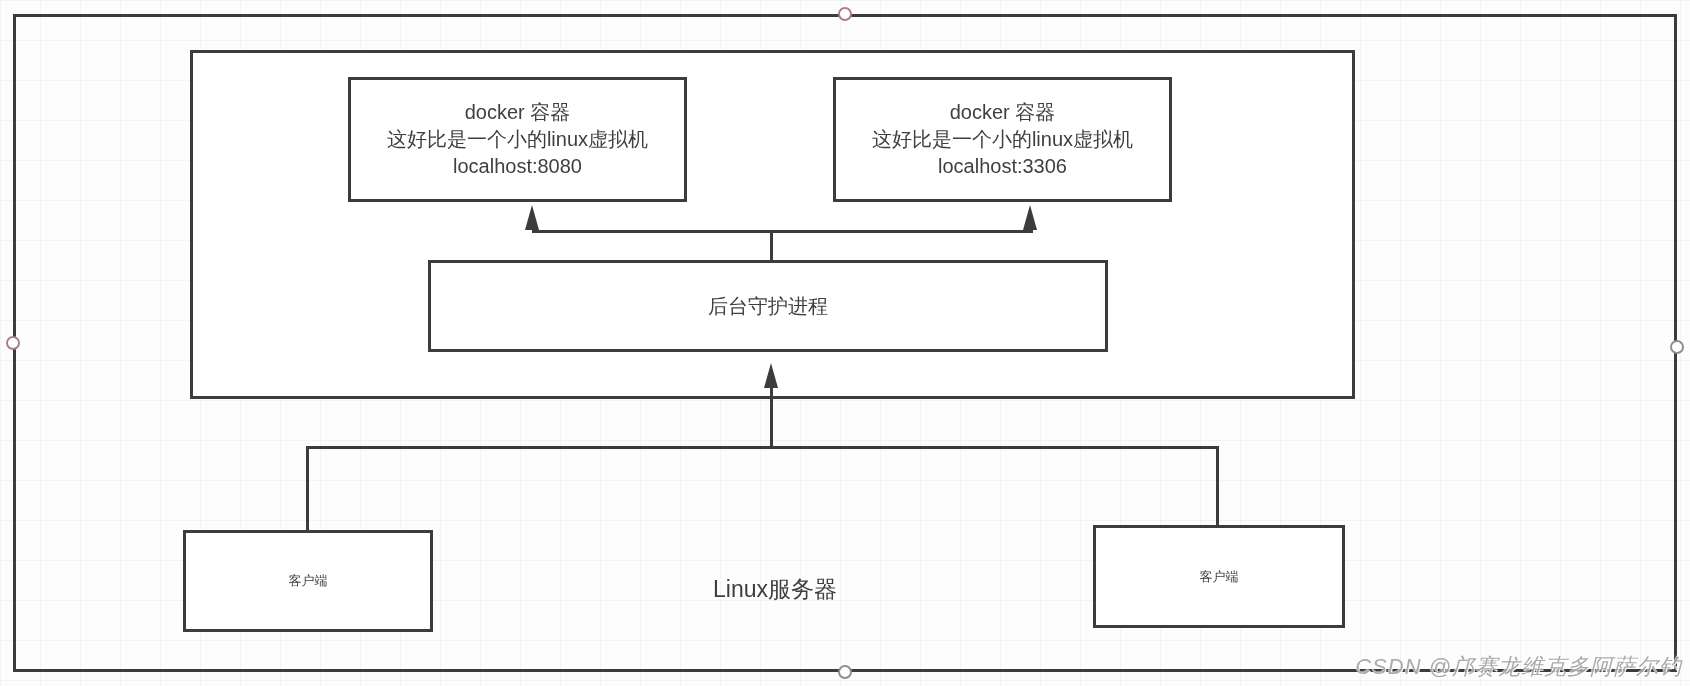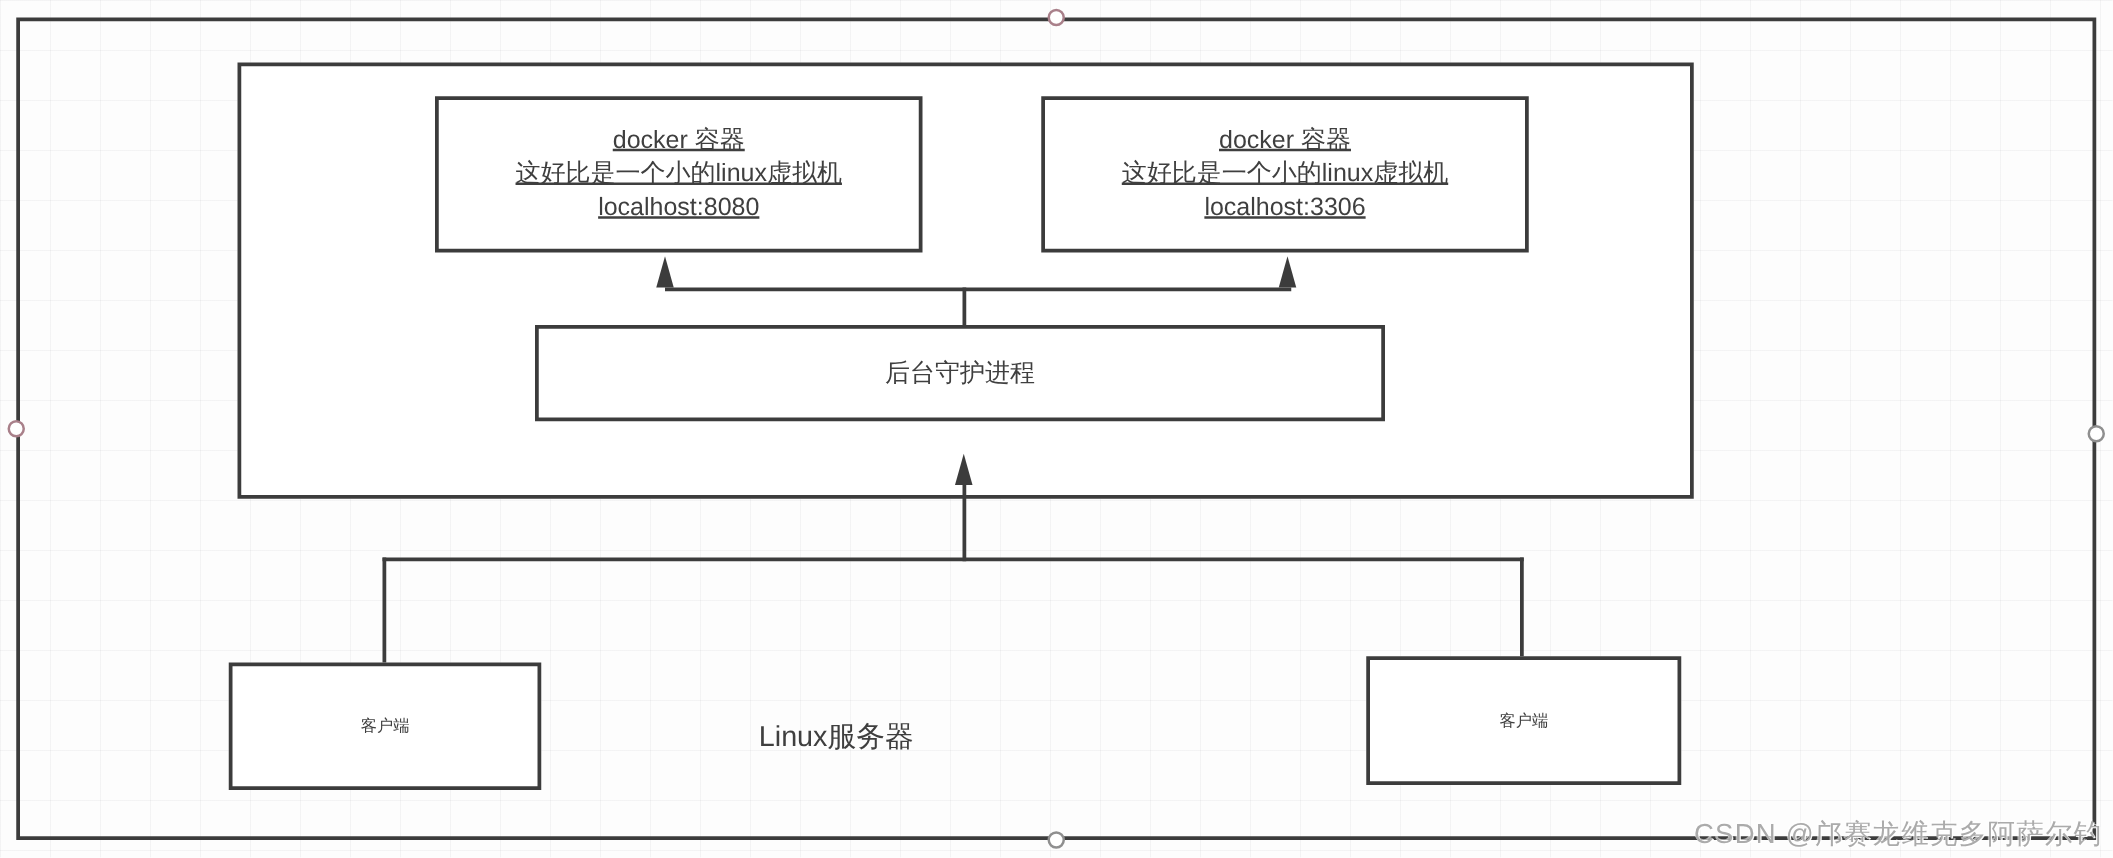--- a/index.html
+++ b/index.html
@@ -32,31 +32,31 @@
   }
   .outer-rect{
     left:13px;top:14px;width:1664px;height:658px;
     background:transparent;
     border-width:3px;
   }
   .inner-rect{
     left:190px;top:50px;width:1165px;height:349px;
     background:#ffffff;
   }
-  .container-box{width:390px;height:125px;top:77px;text-decoration:underline;}
+  .container-box{width:339px;height:125px;top:77px;}
   .container-box .line{font-size:20px;line-height:27px;white-space:nowrap;}
   .container-left{left:348px;}
   .container-right{left:833px;}
-  .daemon-box{left:428px;top:260px;width:680px;height:77px;font-size:20px;}
+  .daemon-box{left:428px;top:260px;width:680px;height:92px;font-size:20px;}
   .client-box{width:250px;height:102px;font-size:13px;}
   .client-left{left:183px;top:530px;}
   .client-right{left:1093px;top:525px;width:252px;height:103px;}
   .server-label{
-    position:absolute;left:607px;top:574px;width:300px;
-    text-align:left;font-size:23px;color:#3f3f3f;
+    position:absolute;left:625px;top:574px;width:300px;
+    text-align:center;font-size:23px;color:#3f3f3f;
   }
   
   .hline,.vline{position:absolute;background:#3c3c3c;}
   .split-h{left:532px;top:230px;width:501px;height:3px;}
   .stub-daemon{left:770px;top:230px;width:3px;height:31px;}
   .v-below-daemon{left:770px;top:387px;width:3px;height:62px;}
   .bottom-h{left:306px;top:446px;width:913px;height:3px;}
   .v-client-left{left:306px;top:446px;width:3px;height:87px;}
   .v-client-right{left:1216px;top:446px;width:3px;height:82px;}
   
@@ -77,20 +77,21 @@
   .handle-top{left:838px;top:7px;border:2px solid #a9808a;}
   .handle-left{left:6px;top:336px;border:2px solid #a9808a;}
   .handle-right{left:1670px;top:340px;border:2px solid #8f8f8f;}
   .handle-bottom{left:838px;top:665px;border:2px solid #8f8f8f;}
   
   .watermark{
     position:absolute;right:8px;bottom:4px;
     font-size:22px;color:#ababab;letter-spacing:1px;
     text-shadow:1px 1px 0 rgba(255,255,255,0.95), -1px -1px 0 rgba(255,255,255,0.6);
     white-space:nowrap;
+    font-style:italic;
   }
 </style>
 </head>
 <body>
 
 <div class="canvas">
 
   <div class="box outer-rect"></div>
 
   <div class="box inner-rect"></div>

